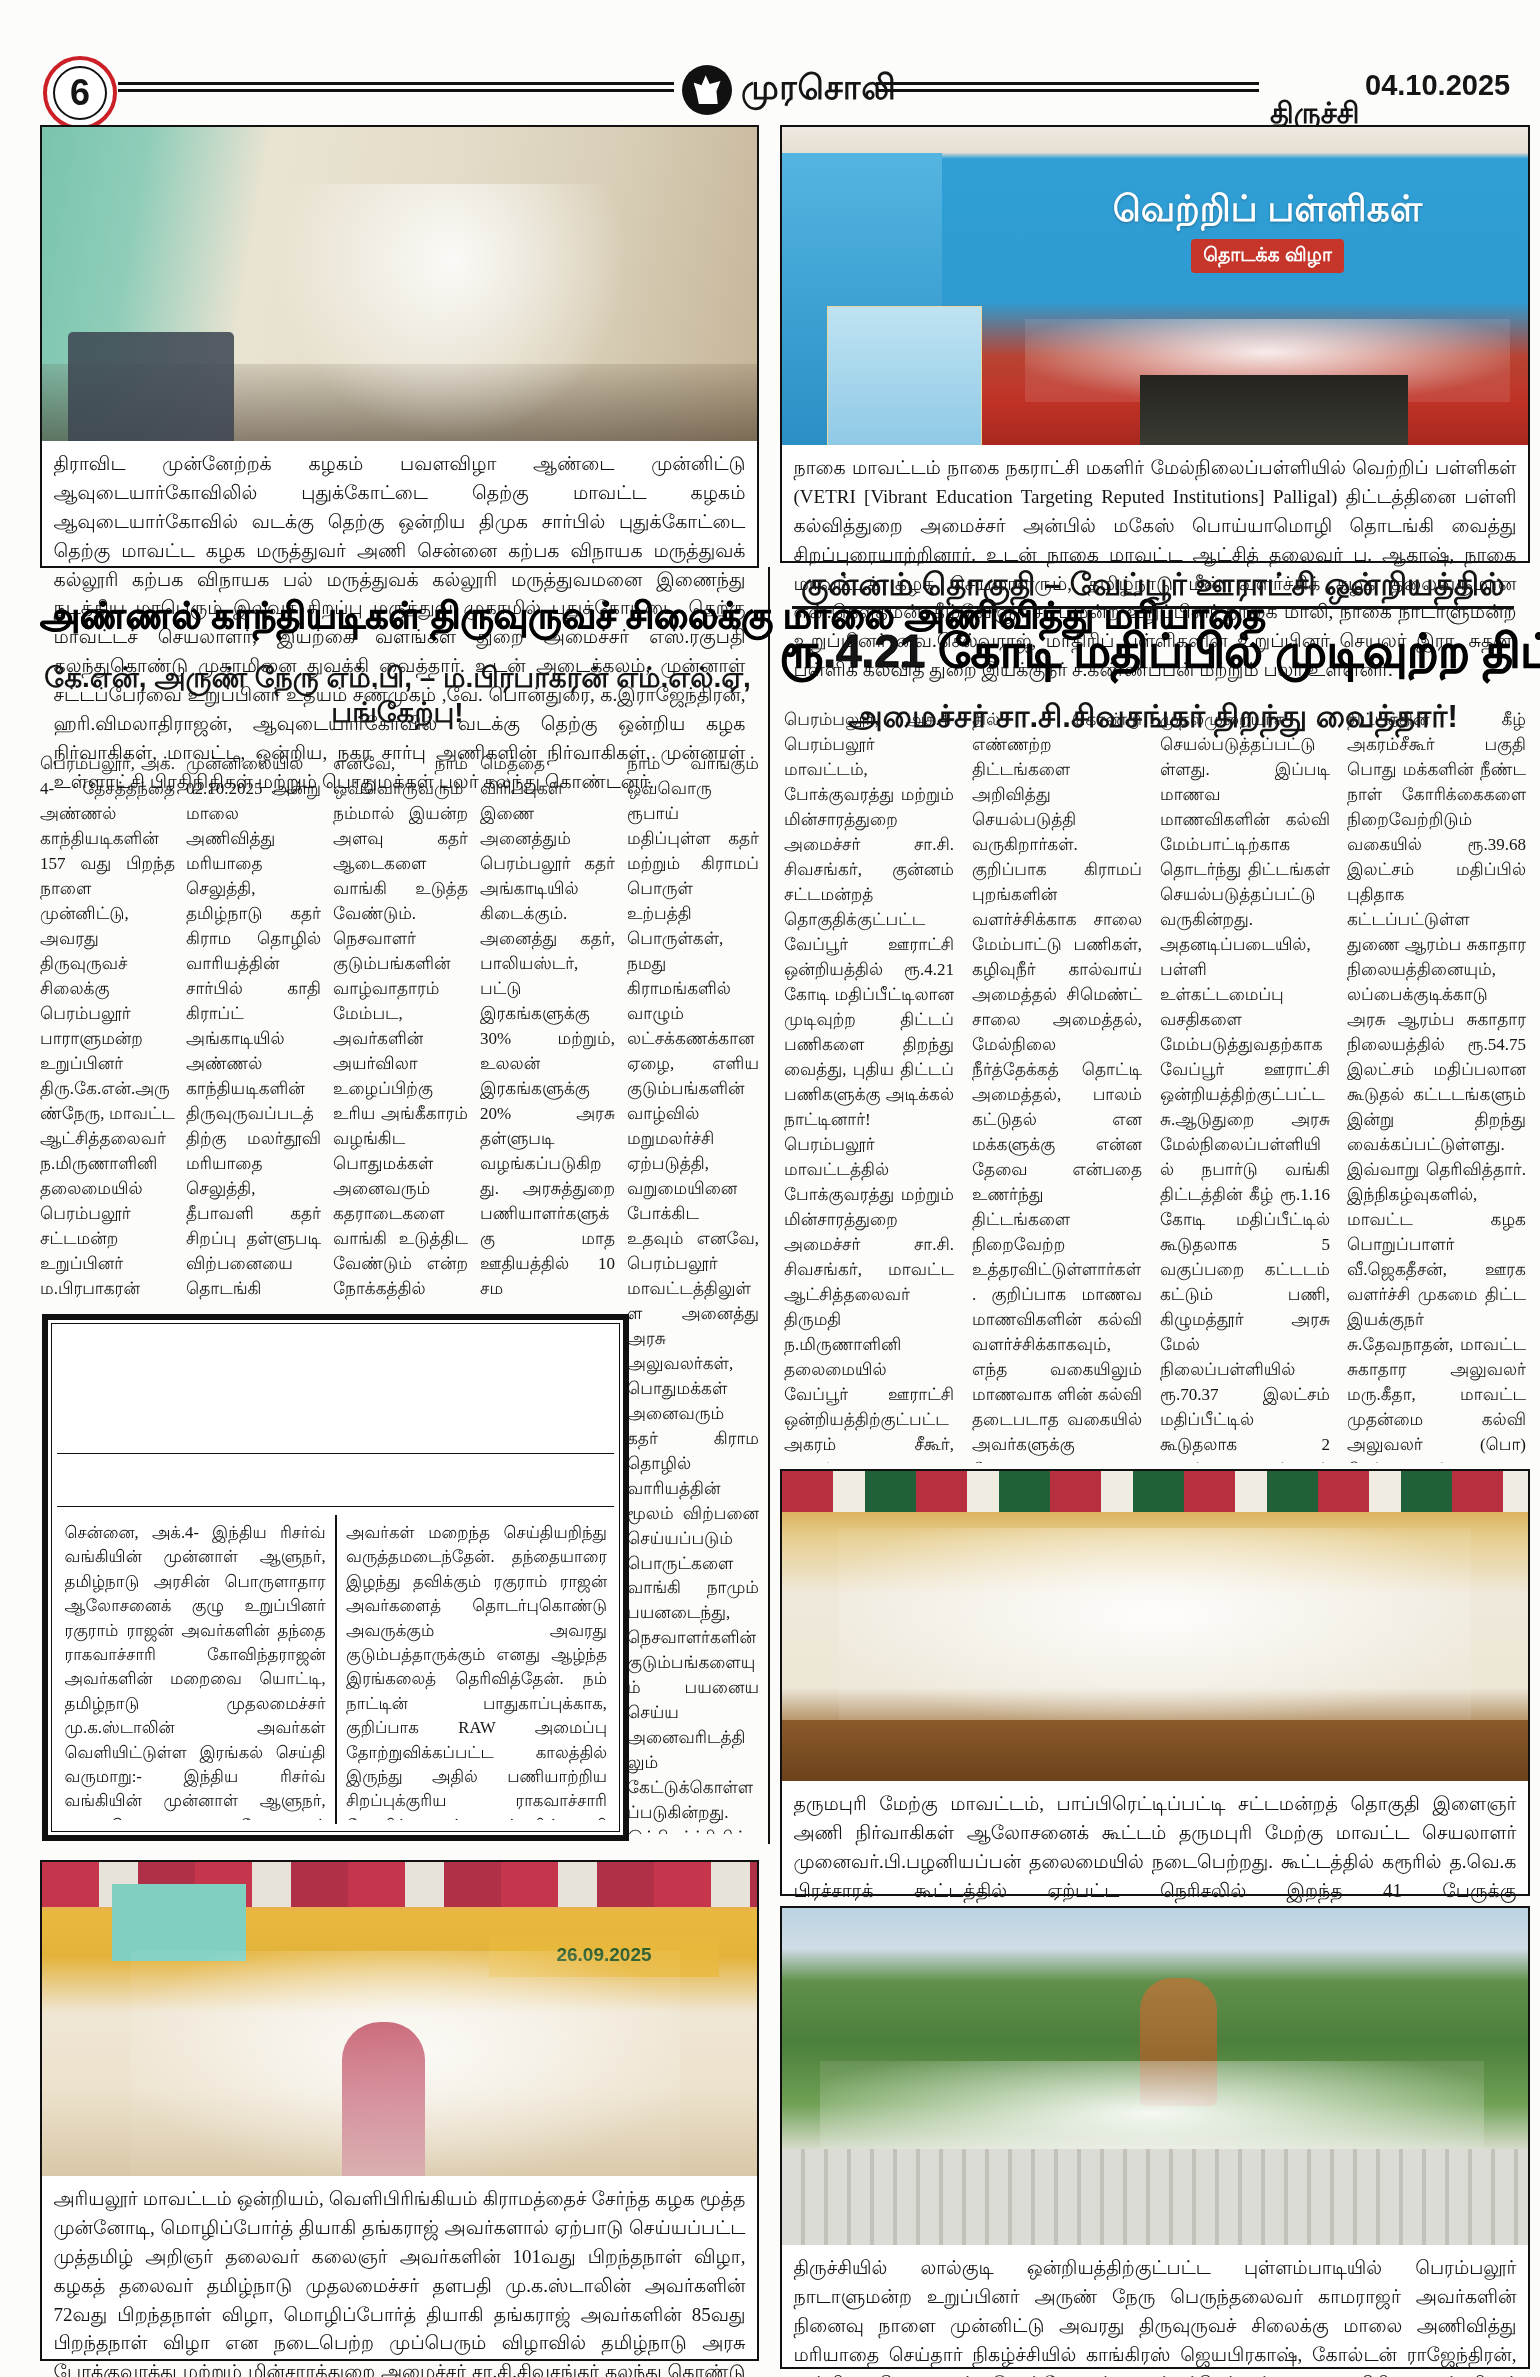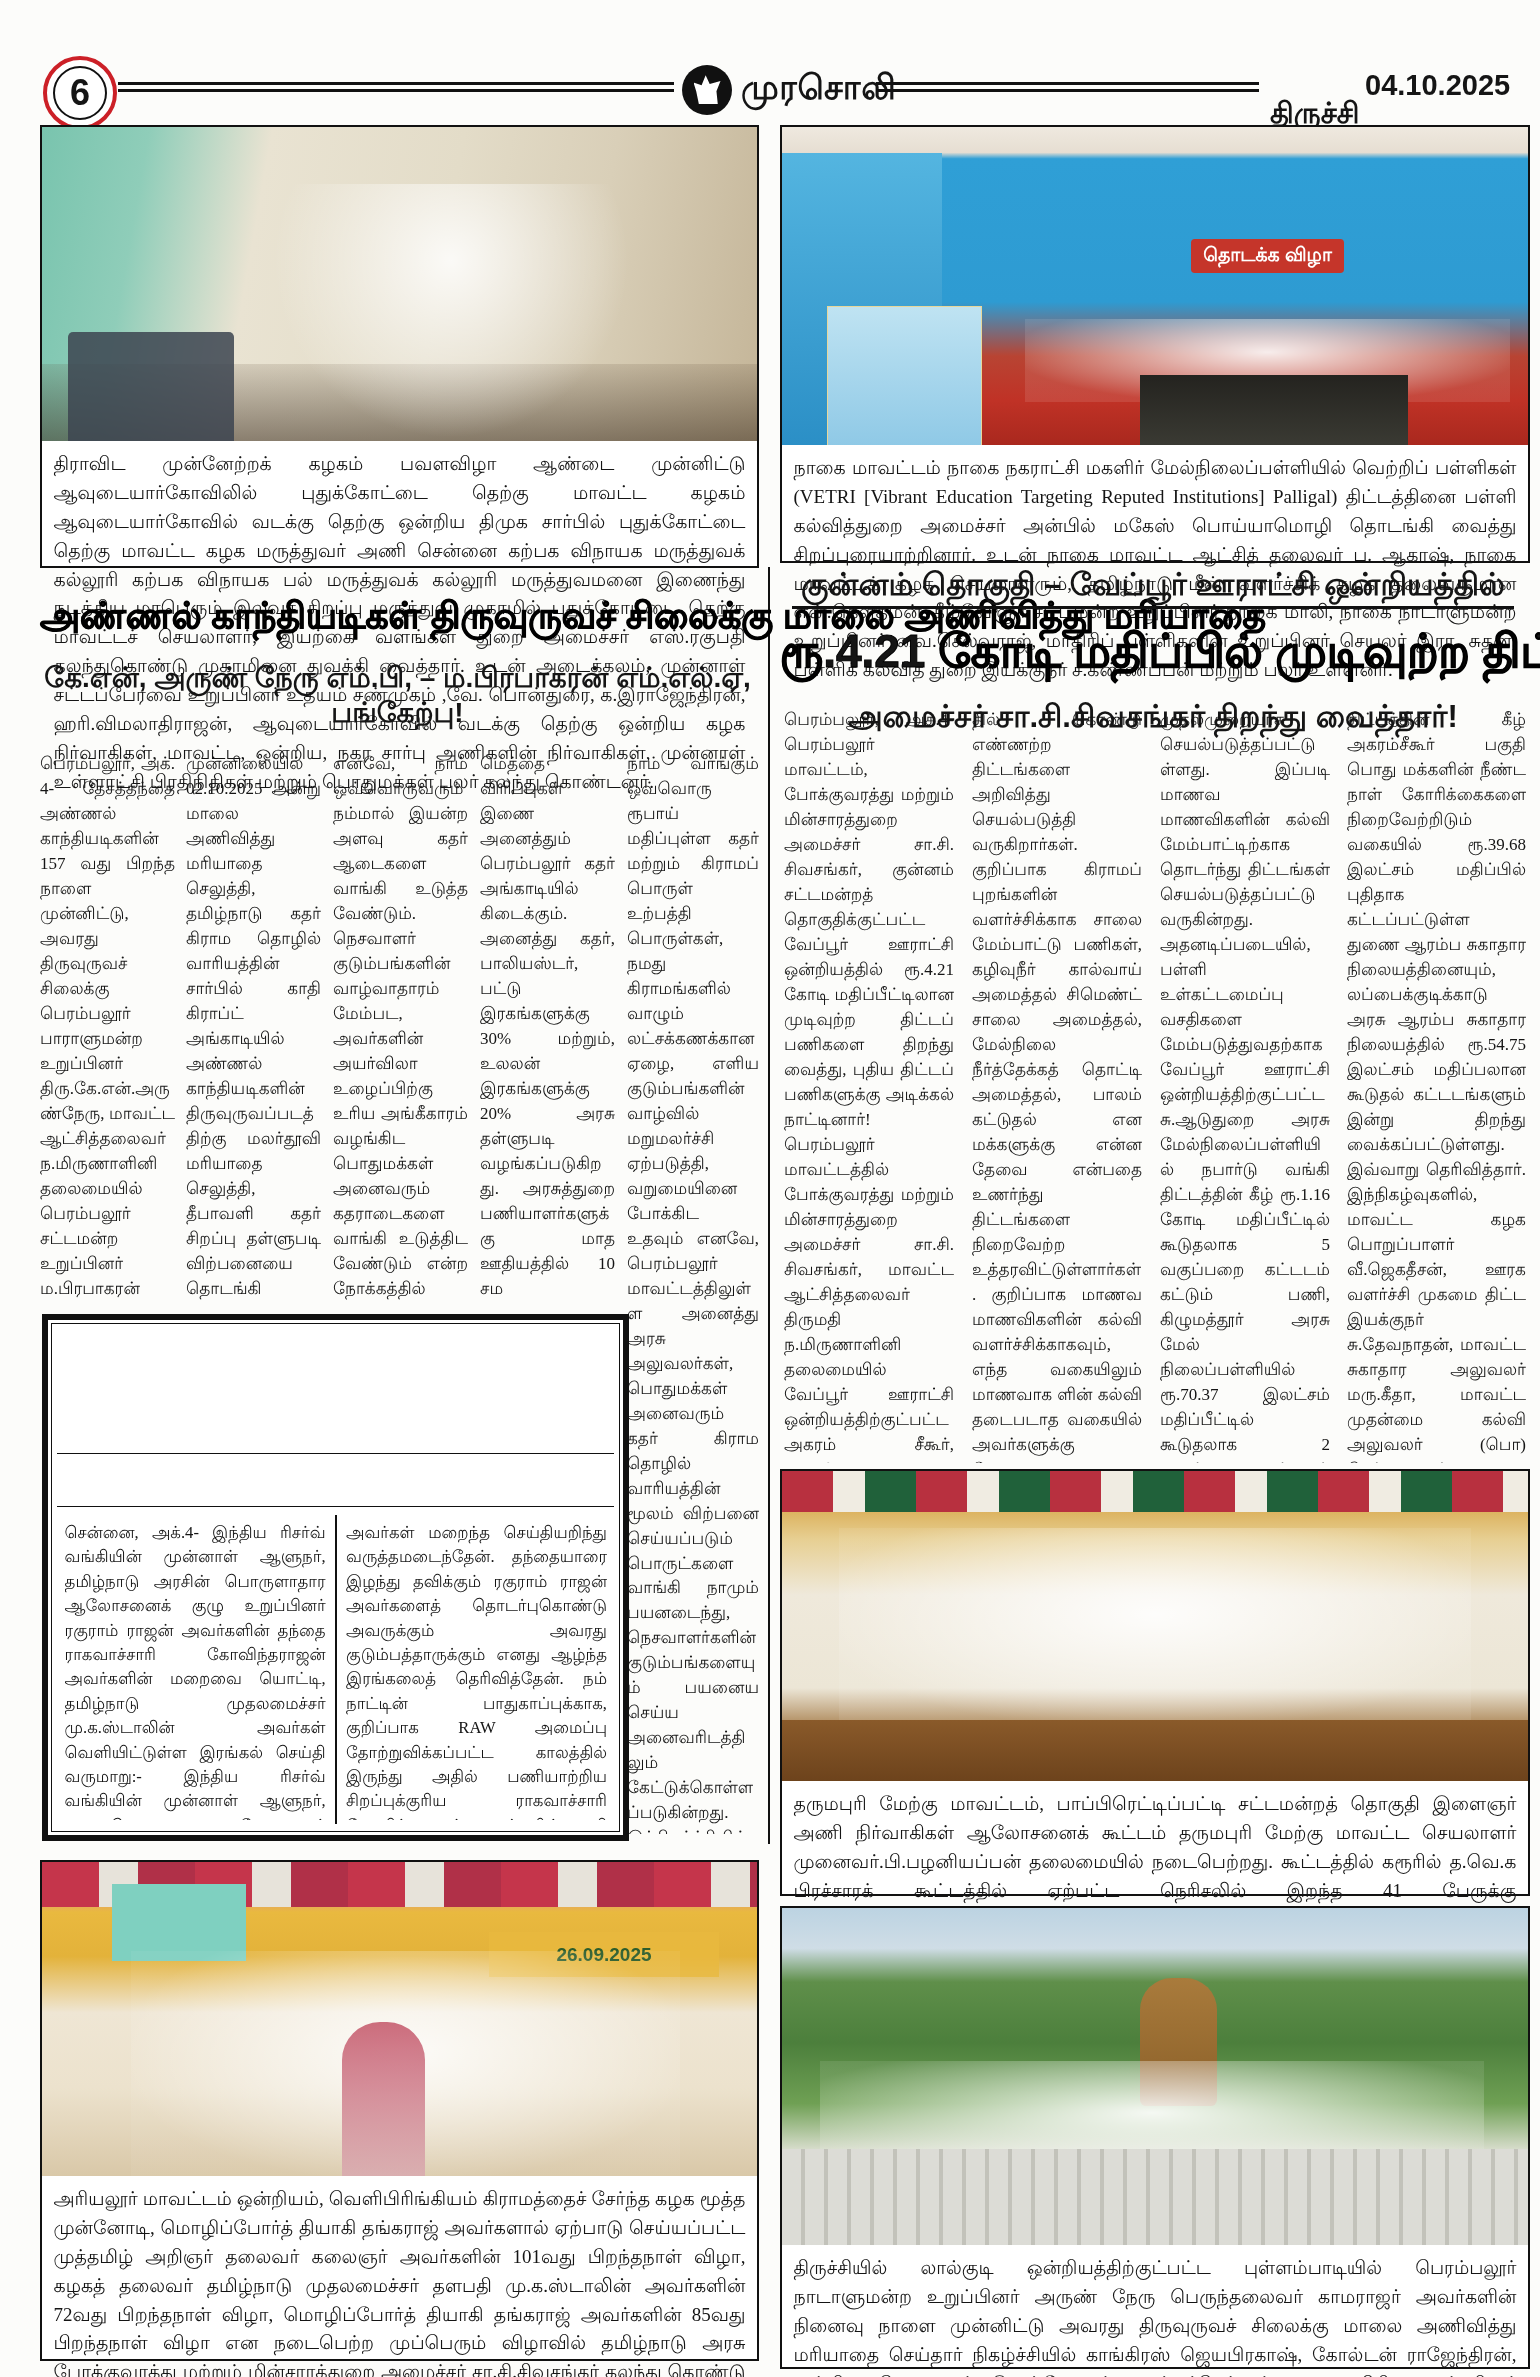--- a/index.html
+++ b/index.html
@@ -75,20 +75,21 @@
       <div class="abs" style="left:230px;top:57px;width:358px;height:255px;background:radial-gradient(ellipse at 50% 30%,rgba(255,255,255,.85),rgba(255,255,255,0) 70%);"></div>
     </div>
     <div class="caption">திராவிட முன்னேற்றக் கழகம் பவளவிழா ஆண்டை முன்னிட்டு ஆவுடையார்கோவிலில் புதுக்கோட்டை தெற்கு மாவட்ட கழகம் ஆவுடையார்கோவில் வடக்கு தெற்கு ஒன்றிய திமுக சார்பில் புதுக்கோட்டை தெற்கு மாவட்ட கழக மருத்துவர் அணி சென்னை கற்பக விநாயக மருத்துவக் கல்லூரி கற்பக விநாயக பல் மருத்துவக் கல்லூரி மருத்துவமனை இணைந்து நடத்திய மாபெரும் இலவச சிறப்பு மருத்துவ முகாமில் புதுக்கோட்டை தெற்கு மாவட்டச் செயலாளர், இயற்கை வளங்கள் துறை அமைச்சர் எஸ்.ரகுபதி கலந்துகொண்டு முகாமினை துவக்கி வைத்தார். உடன் அடைக்கலம், முன்னாள் சட்டப்பேரவை உறுப்பினர் உதயம் சண்முகம் ,வே. பொன்துரை, க.இராஜேந்திரன், ஹரி.விமலாதிராஜன், ஆவுடையார்கோவில் வடக்கு தெற்கு ஒன்றிய கழக நிர்வாகிகள், மாவட்ட, ஒன்றிய, நகர சார்பு அணிகளின் நிர்வாகிகள், முன்னாள் உள்ளாட்சி பிரதிநிதிகள் மற்றும் பொதுமக்கள் பலர் கலந்து கொண்டனர்.</div>
   </div>
 
   <div class="abs frame" style="left:780px;top:125px;width:746px;height:434px;">
     <div class="photo" style="width:100%;height:318px;
         background:linear-gradient(180deg,#efe9df 0%,#e6ded2 8%,#2f9fd6 10%,#2e9bd2 55%,#b84433 72%,#c03226 86%,#a9281e 100%);">
       <div class="abs" style="left:0;top:25.5px;width:160px;height:292px;background:linear-gradient(180deg,#54b5e0,#2b8fc6);"></div>
       <div class="abs" style="left:45px;top:179px;width:153px;height:139px;background:linear-gradient(180deg,#bfe3f2,#8fc9e6);border:1.9px solid #e8d79a;"></div>
+      <div class="abs" style="left:275px;top:61px;width:421px;text-align:center;color:#fff;font-weight:bold;font-size:36px;font-family:'Liberation Sans',sans-serif;text-shadow:0 1.3px 2.6px rgba(0,0,0,.3);">வெற்றிப் பள்ளிகள்</div>
       <div class="abs" style="left:409px;top:112px;width:153px;text-align:center;background:#c5352a;color:#fff;font-weight:bold;font-size:19px;font-family:'Liberation Sans',sans-serif;padding:5.1px 0;border-radius:3.8px;">தொடக்க விழா</div>
       <div class="abs" style="left:243px;top:192px;width:485px;height:83px;background:radial-gradient(ellipse at 50% 40%,rgba(255,255,255,.9),rgba(255,255,255,.1) 75%);"></div>
       <div class="abs" style="left:358px;bottom:0;width:268px;height:70px;background:linear-gradient(180deg,#24231f,#3a3a33);"></div>
     </div>
     <div class="caption">நாகை மாவட்டம் நாகை நகராட்சி மகளிர் மேல்நிலைப்பள்ளியில் வெற்றிப் பள்ளிகள் (VETRI [Vibrant Education Targeting Reputed Institutions] Palligal) திட்டத்தினை பள்ளி கல்வித்துறை அமைச்சர் அன்பில் மகேஸ் பொய்யாமொழி தொடங்கி வைத்து சிறப்புரையாற்றினார். உடன் நாகை மாவட்ட ஆட்சித் தலைவர் ப. ஆகாஷ், நாகை மாவட்டக் கழக செயலாளரும், தமிழ்நாடு மீன் வளர்ச்சிக் கழக தலைவருமான என்.கௌதமன், கீழ்வேளூர் சட்டமன்ற உறுப்பினர் நாகை மாலி, நாகை நாடாளுமன்ற உறுப்பினர் வை.செல்வராஜ், மாதிரிப் பள்ளிகளின் உறுப்பினர் செயலர் இரா. சுதன், பள்ளிக் கல்வித் துறை இயக்குநர் ச.கண்ணப்பன் மற்றும் பலர் உள்ளனர்.</div>
   </div>
 
   <div class="abs" style="left:768px;top:567px;width:1.9px;height:1277px;background:#111;"></div>
 
   <div class="abs" style="left:40px;top:578px;width:715px;">

